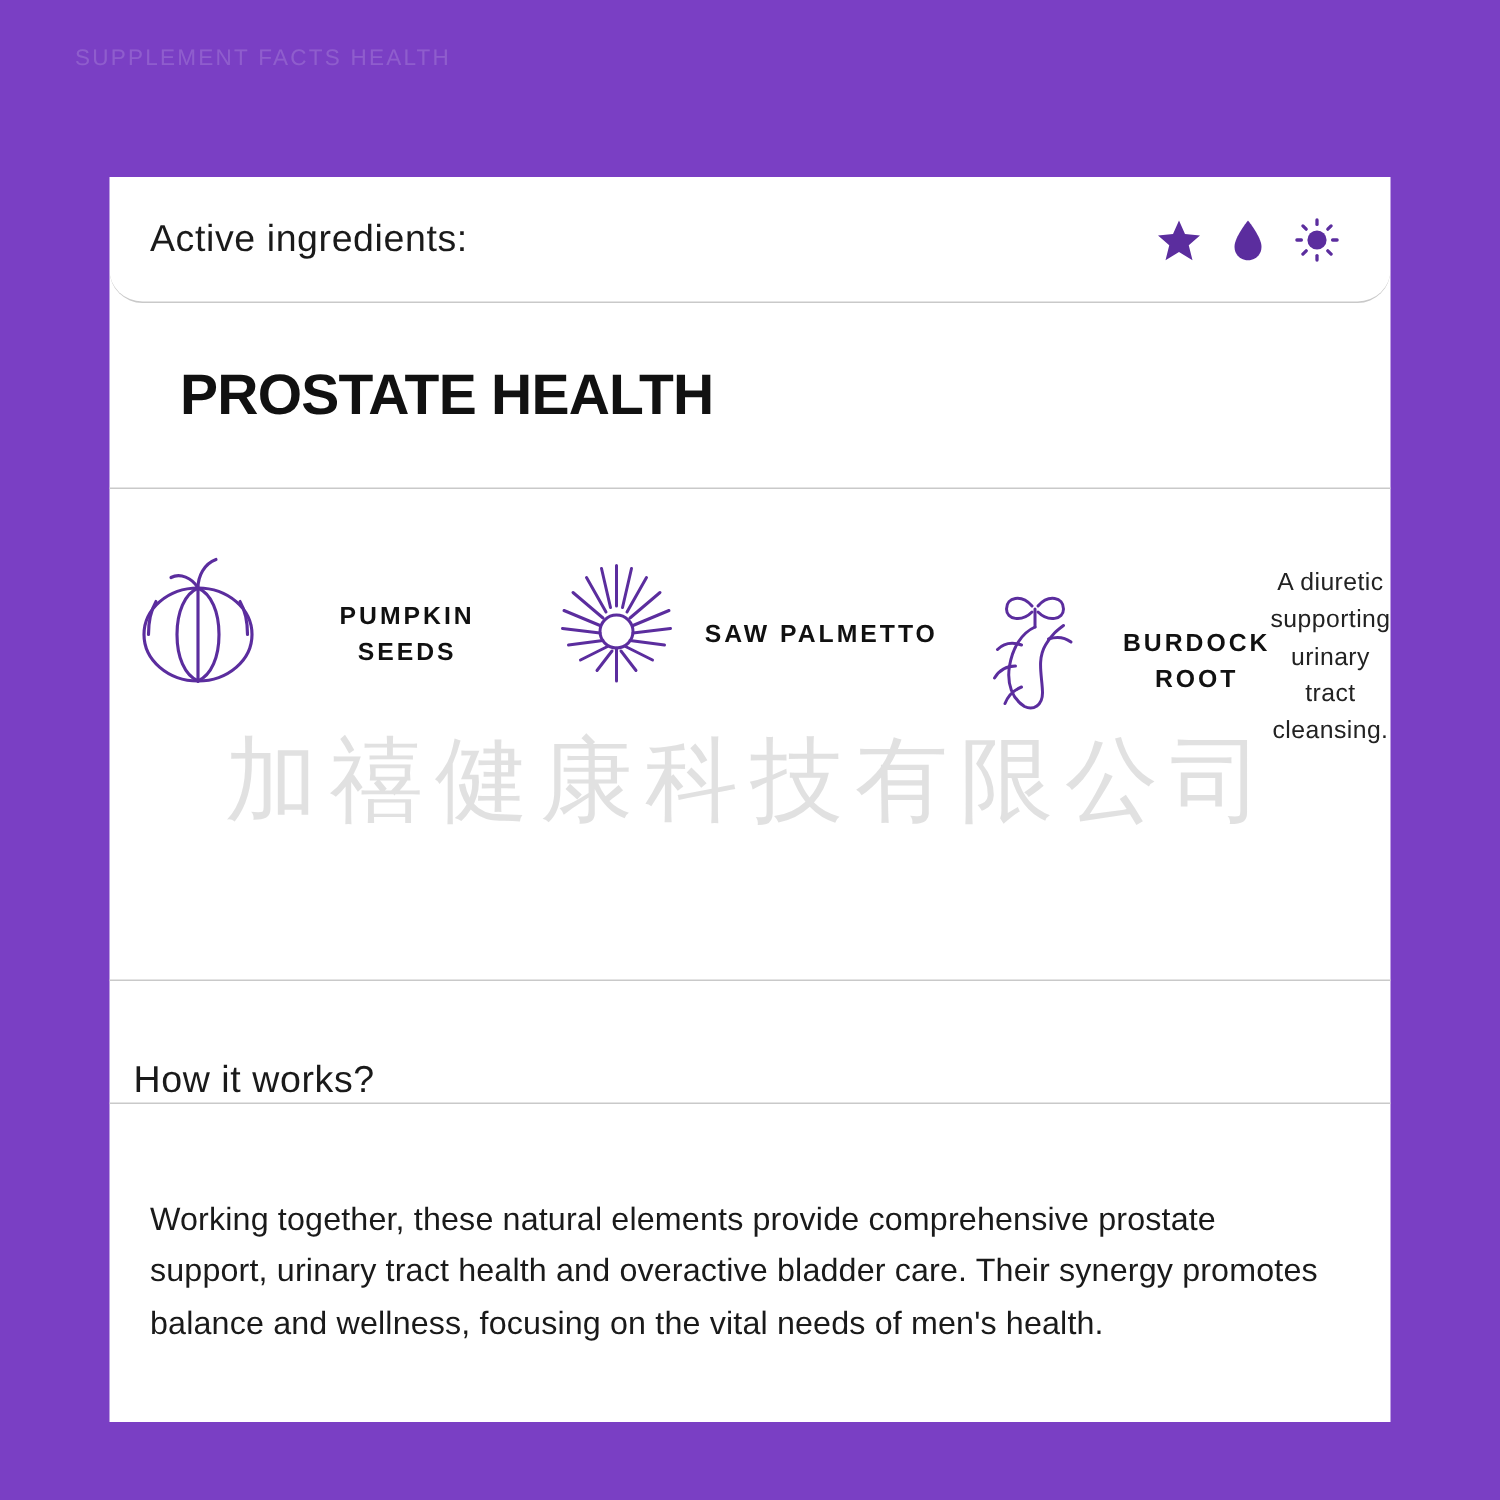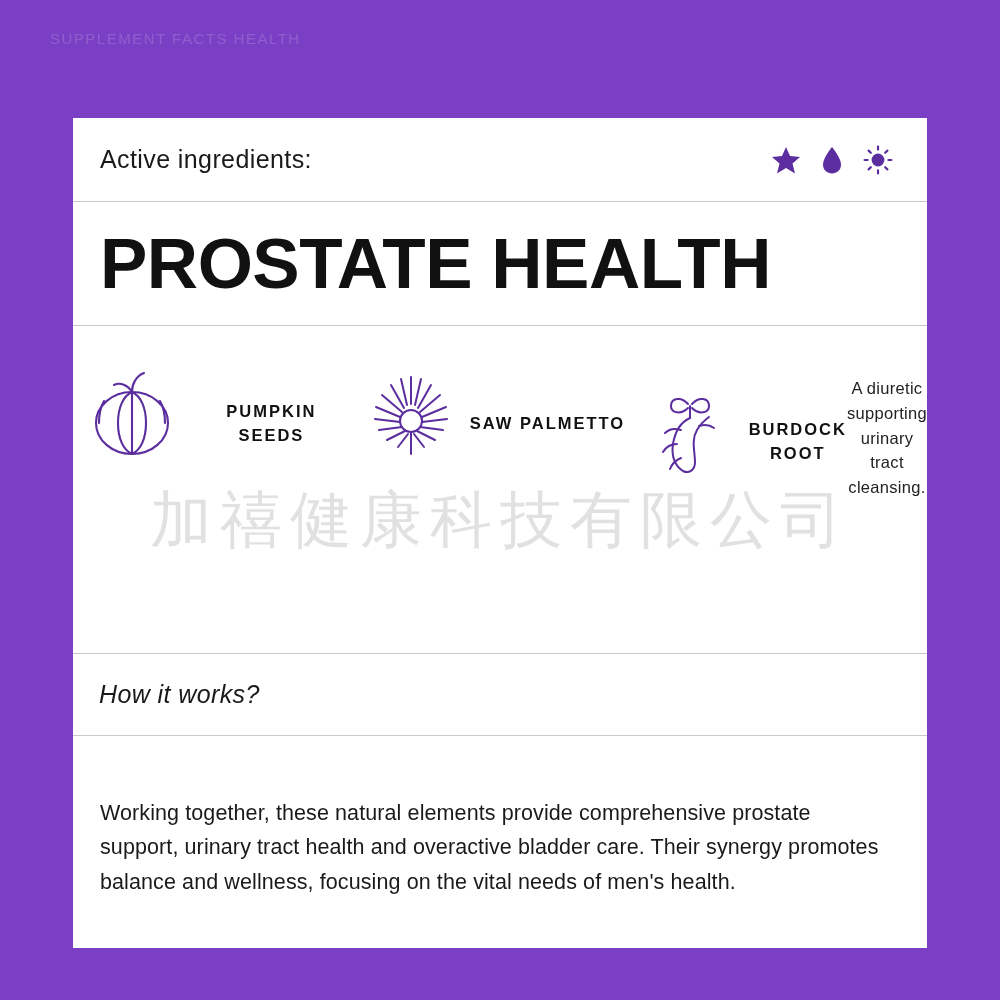--- a/index.html
+++ b/index.html
@@ -41,20 +41,21 @@
 
   
   .row-active {
     height: 84px;
     border-bottom: 1.5px solid #c9c9c9;
     display: flex;
     align-items: center;
     justify-content: space-between;
     padding: 0 34px 0 27px;
     box-sizing: border-box;
+    border-radius: 22px;
   }
   .active-label {
     font-size: 25px;
     color: #1a1a1a;
     letter-spacing: 0.4px;
   }
   .header-icons {
     display: flex;
     align-items: center;
     gap: 20px;
@@ -64,25 +65,26 @@
   
   .row-title {
     height: 124px;
     border-bottom: 1.5px solid #c9c9c9;
     display: flex;
     align-items: center;
     padding-left: 27px;
     box-sizing: border-box;
   }
   .title {
-    font-size: 71px;
+    font-size: 38px;
     font-weight: bold;
     letter-spacing: -0.5px;
     color: #111;
     line-height: 1;
+    margin-left: 20px;
   }
 
   
   .row-ingredients {
     height: 328px;
     border-bottom: 1.5px solid #c9c9c9;
     display: flex;
     align-items: flex-start;
     box-sizing: border-box;
     padding-top: 38px;
@@ -116,24 +118,23 @@
     line-height: 1.5;
     letter-spacing: 0.3px;
     max-width: 200px;
   }
 
   
   .row-how {
     height: 82px;
     border-bottom: 1.5px solid #c9c9c9;
     display: flex;
-    align-items: center;
-    padding-left: 26px;
-    box-sizing: border-box;
-    font-style: italic;
+    align-items: flex-end;
+    padding-left: 16px;
+    box-sizing: border-box;
   }
   .how-label {
     font-size: 25px;
     color: #1a1a1a;
     letter-spacing: 0.4px;
   }
 
   
   .row-body {
     flex: 1;

